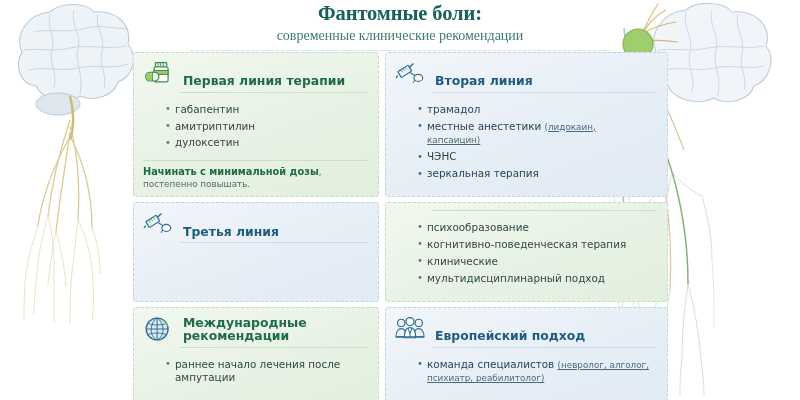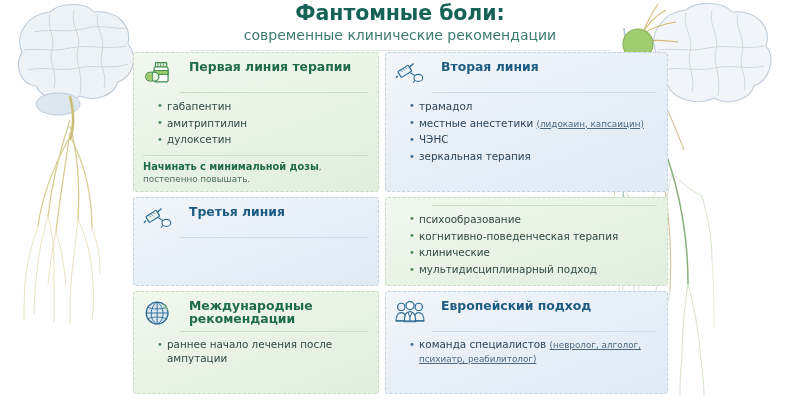--- a/index.html
+++ b/index.html
@@ -24,20 +24,21 @@
   .art-left  { left: -6px; width: 170px; height: 400px; }
   .art-right { right: -4px; width: 190px; height: 400px; }
 
   
   .header {
     position: absolute;
     left: 0; right: 0; top: 0;
     height: 56px;
     text-align: center;
     z-index: 3;
+    font-family: Liberation Serif, serif;
   }
   .title {
     margin: 0;
     padding-top: 3px;
     font-size: 20.5px;
     font-weight: bold;
     color: #176257;
     letter-spacing: -0.1px;
     line-height: 1.05;
   }
@@ -80,22 +81,22 @@
     background: linear-gradient(160deg, #f2f8ef 0%, #e7f2e4 55%, #e2efdd 100%);
     border-color: #c8dcc3;
   }
   .card.blue {
     background: linear-gradient(160deg, #f2f6fa 0%, #e6eef6 55%, #e1ebf4 100%);
     border-color: #c3d3e2;
   }
 
   .card-head {
     display: flex;
-    align-items: flex-start;
-    gap: 16px;
+    align-items: flex-end;
+    gap: 10px;
     padding-bottom: 4px;
   }
   .card-icon {
     width: 30px;
     height: 28px;
     flex: 0 0 30px;
     display: block;
   }
   .card-title {
     font-size: 12.4px;
@@ -106,21 +107,21 @@
   .blue  .card-title { color: #1d5b80; }
 
   .head-rule {
     height: 1px;
     margin: 0 0 5px 37px;
   }
   .green .head-rule { background: #cadfc6; }
   .blue  .head-rule { background: #ccdcea; }
 
   ul.bullets {
-    margin: 0;
+    margin: 8px;
     padding: 0 0 0 24px;
     list-style: none;
   }
   ul.bullets li {
     position: relative;
     font-size: 10.4px;
     line-height: 1.32;
     padding: 1.6px 0;
     color: #2f4a45;
   }

